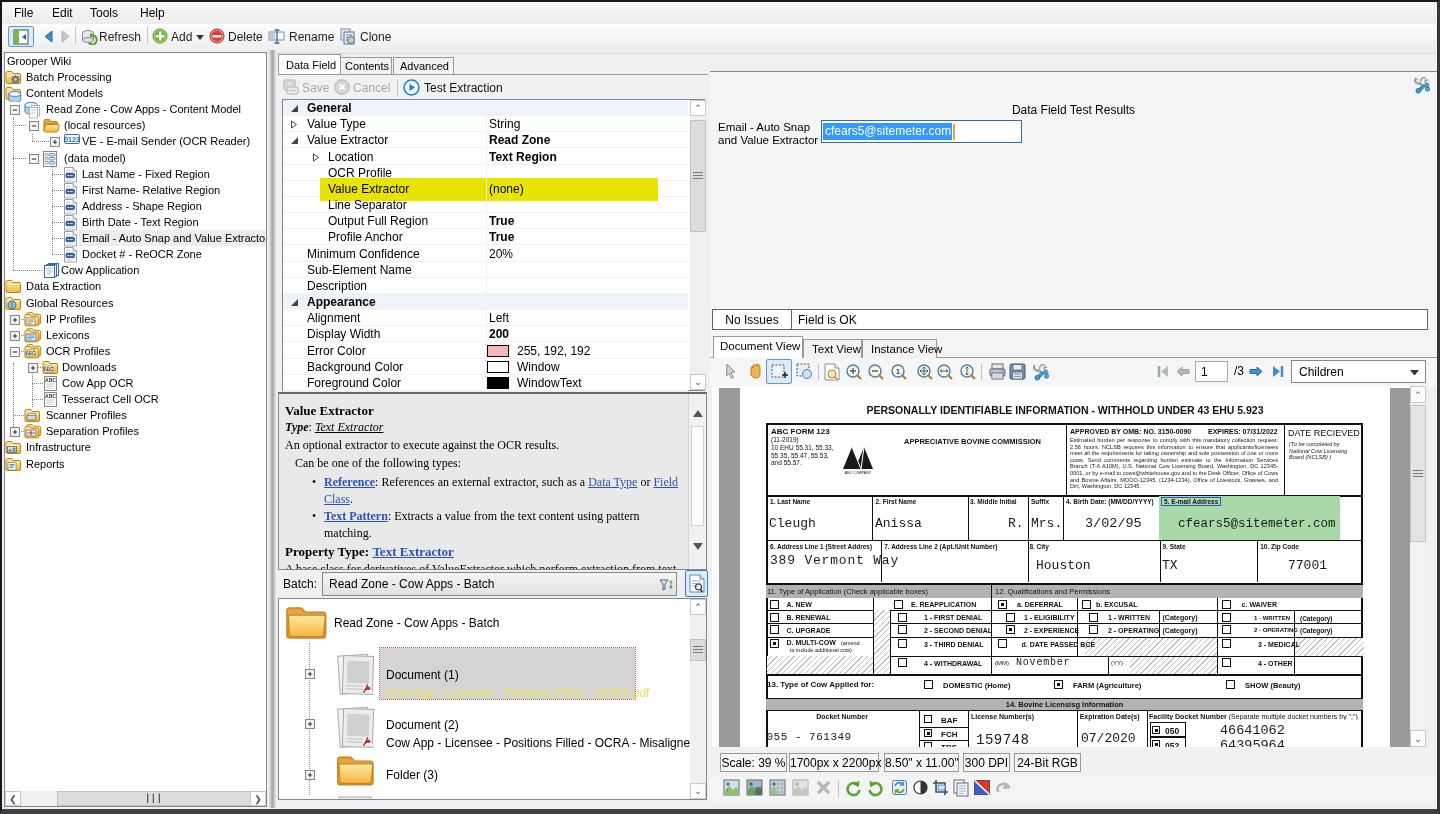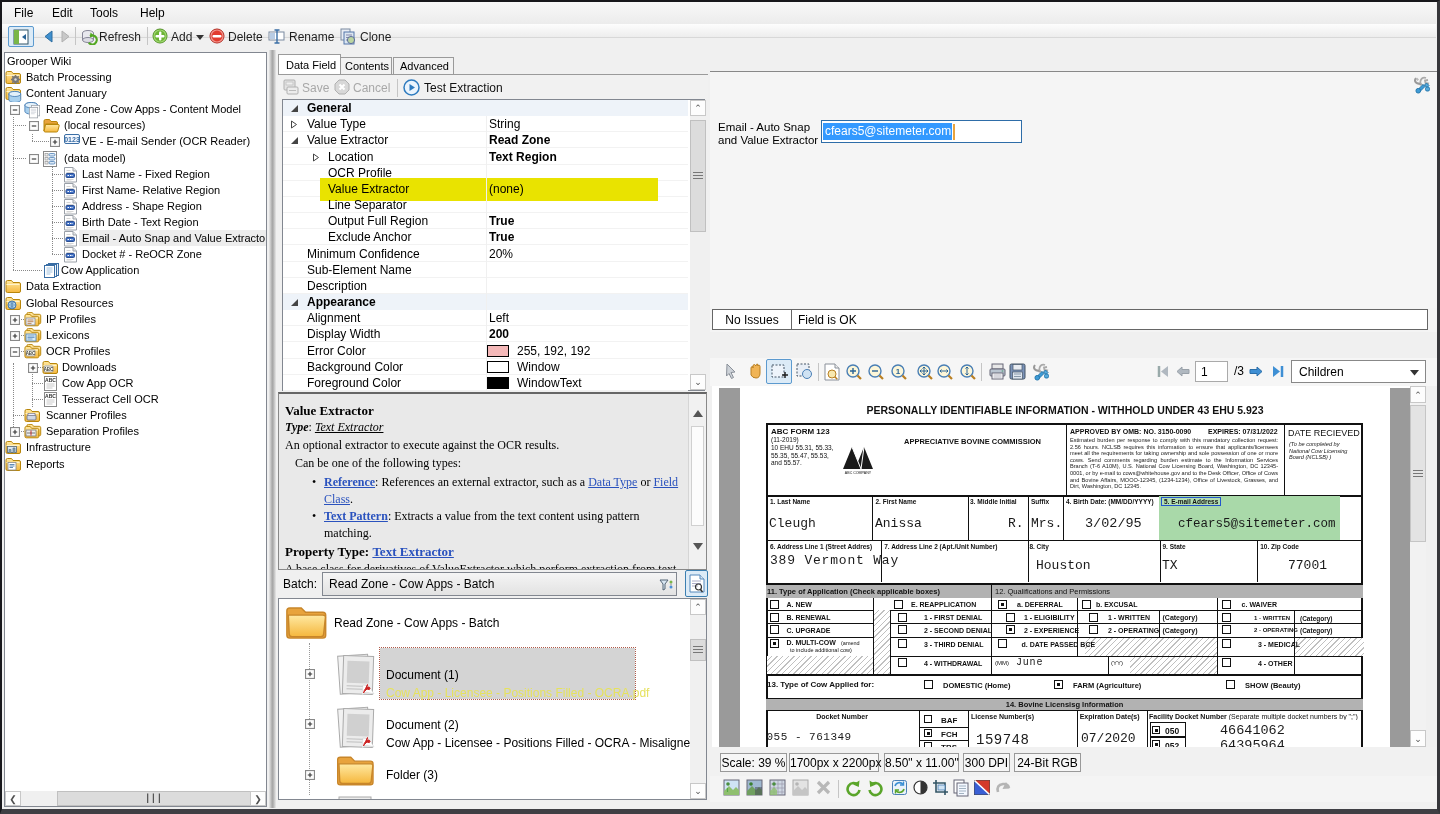--- a/index.html
+++ b/index.html
@@ -3,21 +3,21 @@
 <meta charset="utf-8">
 <style>
 * { margin:0; padding:0; box-sizing:border-box; }
 html,body { width:1440px; height:814px; overflow:hidden; }
 body { font-family:"Liberation Sans", sans-serif; font-size:11px; background:#f0f0f0; position:relative; }
 #frame { position:absolute; left:0; top:0; width:1440px; height:814px; border:2px solid #18181c; border-bottom:5px solid #3f3f44; border-right:3px solid #36363a; background:#f0f0f0; }
 .abs { position:absolute; }
 
 #menubar { position:absolute; left:2px; top:2px; width:1434px; height:22px; background:linear-gradient(#f8f8f8,#ececec); }
 #menubar span { position:absolute; top:4px; font-size:12px; color:#000; }
-#toolbar { position:absolute; left:2px; top:24px; width:1434px; height:14px; background:linear-gradient(#fdfdfd,#ededed); border-bottom:1px solid #d8d8d8; }
+#toolbar { position:absolute; left:2px; top:24px; width:1434px; height:30px; background:linear-gradient(#fdfdfd,#ededed); border-bottom:1px solid #d8d8d8; }
 .tbtxt { position:absolute; top:6px; font-size:12px; color:#1e1e1e; }
 .tsep { position:absolute; top:3px; width:1px; height:18px; background:#c5c5c5; }
 
 #leftpanel { position:absolute; left:4px; top:52px; width:263px; height:755px; background:#fff; border:1px solid #828790; overflow:hidden; }
 #vsplit1 { position:absolute; left:269px; top:50px; width:7px; height:758px; background:linear-gradient(90deg,#e8e8e8,#a8a8a8 45%,#a8a8a8 55%,#e8e8e8); }
 #midpanel { position:absolute; left:278px; top:50px; width:430px; height:758px; }
 #rightpanel { position:absolute; left:710px; top:50px; width:727px; height:758px; }
 
 .trow { position:absolute; height:16px; line-height:16px; white-space:nowrap; font-size:11px; color:#000; }
 a.blue { color:#2a52bE; text-decoration:underline; font-weight:bold;margin-top:10px; }
@@ -182,21 +182,21 @@
           <use href="#gear"></use>
         </g>
       </svg>
 <div class="trow" style="left:21px;top:16px">Batch Processing</div>
 <svg style="position:absolute;left:0px;top:33px" width="17" height="16" viewBox="0 0 17 16">
         <use href="#fold"></use>
         <g transform="translate(3,5) scale(0.85)">
           <use href="#cyl"></use>
         </g>
       </svg>
-<div class="trow" style="left:21px;top:32px">Content January</div>
+<div class="trow" style="left:21px;top:32px">Content Models</div>
 <svg style="position:absolute;left:4.5px;top:51.5px" width="10" height="10" viewBox="0 0 9 9">
         <rect x="0.5" y="0.5" width="8" height="8" fill="#fdfdfd" stroke="#888"></rect>
         <path d="M2.5 4.5 h4" stroke="#333"></path>
       </svg>
 <svg style="position:absolute;left:19px;top:49px" width="18" height="17" viewBox="0 0 18 17">
         <g transform="translate(0,0) scale(0.9)">
           <use href="#cyl"></use>
         </g>
         <g transform="translate(7,3) scale(0.75)">
           <use href="#page1"></use>
@@ -435,21 +435,21 @@
 <div style="position:absolute;left:0;top:81px;width:405px;height:16px;border-bottom:1px solid #f2f2f2"></div>
 <div style="position:absolute;left:37px;top:78px;width:338px;height:23px;background:#e9e300"></div>
 <div style="position:absolute;left:45px;top:82px;font-size:12px;white-space:nowrap">Value Extractor</div>
 <div style="position:absolute;left:206px;top:82px;font-size:12px;white-space:nowrap">(none)</div>
 <div style="position:absolute;left:0;top:97px;width:405px;height:16px;border-bottom:1px solid #f2f2f2"></div>
 <div style="position:absolute;left:45px;top:98px;font-size:12px;white-space:nowrap">Line Separator</div>
 <div style="position:absolute;left:0;top:113px;width:405px;height:16px;border-bottom:1px solid #f2f2f2"></div>
 <div style="position:absolute;left:45px;top:114px;font-size:12px;white-space:nowrap">Output Full Region</div>
 <div style="position:absolute;left:206px;top:114px;font-size:12px;white-space:nowrap"><b>True</b></div>
 <div style="position:absolute;left:0;top:129px;width:405px;height:16px;border-bottom:1px solid #f2f2f2"></div>
-<div style="position:absolute;left:45px;top:130px;font-size:12px;white-space:nowrap">Exclude Anchor</div>
+<div style="position:absolute;left:45px;top:130px;font-size:12px;white-space:nowrap">Profile Anchor</div>
 <div style="position:absolute;left:206px;top:130px;font-size:12px;white-space:nowrap"><b>True</b></div>
 <div style="position:absolute;left:0;top:146px;width:405px;height:16px;border-bottom:1px solid #f2f2f2"></div>
 <div style="position:absolute;left:24px;top:147px;font-size:12px;white-space:nowrap">Minimum Confidence</div>
 <div style="position:absolute;left:206px;top:147px;font-size:12px;white-space:nowrap">20%</div>
 <div style="position:absolute;left:0;top:162px;width:405px;height:16px;border-bottom:1px solid #f2f2f2"></div>
 <div style="position:absolute;left:24px;top:163px;font-size:12px;white-space:nowrap">Sub-Element Name</div>
 <div style="position:absolute;left:0;top:178px;width:405px;height:16px;border-bottom:1px solid #f2f2f2"></div>
 <div style="position:absolute;left:24px;top:179px;font-size:12px;white-space:nowrap">Description</div>
 <div style="position:absolute;left:0;top:194px;width:405px;height:16px;background:#eef3f9"></div>
 <svg style="position:absolute;left:7px;top:198px" width="9" height="9" viewBox="0 0 9 9">
@@ -602,28 +602,39 @@
 <div style="position:absolute;left:0;top:22px;width:727px;height:238px;background:#f5f5f5"></div>
 <svg style="position:absolute;left:703px;top:26px" width="18" height="18" viewBox="0 0 18 18">
 <path d="M3 2 q-2 2.5 0 4.5 q1.5 1.5 3.5 1 l1.5 1.5" fill="none" stroke="#999" stroke-width="2"></path>
 <path d="M4 1.5 l2 2 -1.5 1.5 -2-2 Z" fill="#bbb"></path>
 <path d="M13 2 a4 4 0 1 0 2 5.5 l-2.5-.5 -.5-2.5 3-.5" fill="none" stroke="#aaa" stroke-width="1.8"></path>
 <path d="M5 13.5 l5-5 2 2 -5 5 Z" fill="#3e9bd6" stroke="#2679ae"></path>
 <path d="M11.5 9 l2-2 2.5 2.5 -2 2 Z" fill="#55aadd" stroke="#2679ae"></path>
 <rect x="3" y="12.5" width="4.5" height="4.5" rx="2" fill="#3e9bd6" stroke="#2679ae"></rect>
 <rect x="12.5" y="11" width="4" height="4" rx="1.5" fill="#55aadd" stroke="#2679ae"></rect>
 </svg>
+<div style="position:absolute;left:0;top:53px;width:727px;text-align:center;font-size:12px">Data Field Test Results</div>
 <div style="position:absolute;left:8px;top:71px;font-size:11.5px;line-height:13px">Email - Auto Snap<br>and Value Extractor</div>
 <div style="position:absolute;left:111px;top:70px;width:201px;height:23px;background:#fff;border:1px solid #2e6da8">
 <div style="position:absolute;left:1px;top:2px;background:#3399ff;color:#fff;font-size:12px;padding:1px 1px 2px 2px">cfears5@sitemeter.com</div>
 <div style="position:absolute;left:131px;top:3px;width:2px;height:16px;background:#e8a33d"></div>
 </div>
 <div style="position:absolute;left:0;top:258px;width:727px;height:24px;background:#f4f4f4">
 <div style="position:absolute;left:2px;top:1px;width:80px;height:21px;background:#fff;border:1px solid #666;text-align:center;line-height:20px;font-size:12px">No Issues</div>
 <div style="position:absolute;left:82px;top:1px;width:636px;height:21px;background:#fff;border:1px solid #666;border-left:none;line-height:20px;font-size:12px"><span style="margin-left:6px">Field is OK</span></div>
+</div>
+<div style="position:absolute;left:0;top:282px;width:727px;height:26px;background:#f4f4f4">
+<div style="position:absolute;left:93px;top:7px;width:59px;height:19px;background:#f2f2f2;border:1px solid #9a9a9a;border-bottom:none"></div>
+<div style="position:absolute;left:152px;top:7px;width:75px;height:19px;background:#f2f2f2;border:1px solid #9a9a9a;border-bottom:none"></div>
+<div style="position:absolute;left:3px;top:4px;width:90px;height:22px;background:#fff;border:1px solid #9a9a9a;border-bottom:none;z-index:2"></div>
+<div style="position:absolute;left:10px;top:8px;font-size:11.5px;z-index:3">Document View</div>
+<div style="position:absolute;left:102px;top:11px;font-size:11.5px">Text View</div>
+<div style="position:absolute;left:161px;top:11px;font-size:11.5px">Instance View</div>
+<div style="position:absolute;left:0;top:25px;width:3px;height:1px;background:#9a9a9a"></div>
+<div style="position:absolute;left:227px;top:25px;width:500px;height:1px;background:#9a9a9a"></div>
 </div>
 <div style="position:absolute;left:0;top:308px;width:727px;height:28px;background:#f6f6f6">
 <svg style="position:absolute;left:13px;top:5px" width="15" height="17" viewBox="0 0 15 17">
         <path d="M4 1 L12 9 L8 9.5 L10.5 14.5 L8.5 15.5 L6 10.5 L3.5 13 Z" fill="#cdd2d8" stroke="#8a9099"></path>
       </svg>
 <svg style="position:absolute;left:38px;top:5px" width="15" height="17" viewBox="0 0 15 17">
         <path d="M3 8 V5 q0-1.5 1.5-1.5 L5 5 V3 q0-1.5 1.5-1.5 L8 3 V2.5 q0-1.5 1.5-1.5 L10 3 l.5-1 q1.5 0 1.5 1.5 V10 q0 5-4 5 q-3.5 0-5-3 Z" fill="#f0b456" stroke="#b97f22"></path>
       </svg>
 <div style="position:absolute;left:56px;top:1px;width:26px;height:25px;border:1px solid #5c9acf;background:#dcebf7;border-radius:2px">
 <svg style="position:absolute;left:4px;top:4px" width="17" height="17" viewBox="0 0 17 17">
@@ -771,21 +782,21 @@
 <div style="position:absolute;left:144.2px;top:155px;font-size:6.5px;font-weight:bold;white-space:nowrap;color:#111;">7.  Address Line 2 (Apt./Unit Number)</div>
 <div style="position:absolute;left:289.4px;top:155px;font-size:6.5px;font-weight:bold;white-space:nowrap;color:#111;">8.  City</div>
 <div style="position:absolute;left:422.5px;top:155px;font-size:6.5px;font-weight:bold;white-space:nowrap;color:#111;">9.  State</div>
 <div style="position:absolute;left:520.2px;top:155px;font-size:6.5px;font-weight:bold;white-space:nowrap;color:#111;">10.  Zip Code</div>
 <div class="mono" style="position:absolute;left:30px;top:165px;font-size:13px;white-space:nowrap;color:#1a1a1a;letter-spacing:0.8px">389 Vermont Way</div>
 <div class="mono" style="position:absolute;left:296px;top:170px;font-size:13px;white-space:nowrap;color:#1a1a1a;">Houston</div>
 <div class="mono" style="position:absolute;left:422px;top:170px;font-size:13px;white-space:nowrap;color:#1a1a1a;">TX</div>
 <div class="mono" style="position:absolute;left:548px;top:170px;font-size:13px;white-space:nowrap;color:#1a1a1a;">77001</div>
 <div style="position:absolute;left:25.6px;top:196.5px;width:597.9px;height:13px;background:#b2b2b2"></div>
 <div style="position:absolute;left:251.3px;top:196.5px;width:1px;height:13.0px;background:#111"></div>
-<div style="position:absolute;left:27px;top:199px;font-size:7.5px;font-weight:bold;white-space:nowrap;color:#111;">11.  Type of Application (Check applicable boxes)</div>
+<div style="position:absolute;left:27px;top:199px;font-size:7.5px;font-weight:normal;white-space:nowrap;color:#111;">11.  Type of Application (Check applicable boxes)</div>
 <div style="position:absolute;left:255px;top:199px;font-size:7.5px;font-weight:normal;white-space:nowrap;color:#111;">12. Qualifications and Permissions</div>
 <div style="position:absolute;left:25.6px;top:222px;width:597.9px;height:1px;background:#111"></div>
 <div style="position:absolute;left:25.6px;top:234.5px;width:597.9px;height:1px;background:#111"></div>
 <div style="position:absolute;left:25.6px;top:248.5px;width:597.9px;height:1px;background:#111"></div>
 <div style="position:absolute;left:25.6px;top:267.5px;width:597.9px;height:1px;background:#111"></div>
 <div style="position:absolute;left:25.6px;top:286px;width:597.9px;height:1px;background:#111"></div>
 <div style="position:absolute;left:132.6px;top:209.5px;width:1px;height:76.5px;background:#111"></div>
 <div style="position:absolute;left:150px;top:222px;width:1px;height:64px;background:#111"></div>
 <div style="position:absolute;left:251.3px;top:209.5px;width:1px;height:76.5px;background:#111"></div>
 <div style="position:absolute;left:337.4px;top:209.5px;width:1px;height:58.0px;background:#111"></div>
@@ -844,21 +855,21 @@
 <div style="position:absolute;left:50px;top:258.5px;font-size:5.5px;font-weight:normal;white-space:nowrap;color:#111;">to include additional cow)</div>
 <div style="position:absolute;left:158px;top:251px;width:9px;height:9px;border:1px solid #111;background:#fff"></div>
 <div style="position:absolute;left:184px;top:252.5px;font-size:7px;font-weight:bold;white-space:nowrap;color:#111;">3 - THIRD DENIAL</div>
 <div style="position:absolute;left:258px;top:251px;width:9px;height:9px;border:1px solid #111;background:#fff"></div>
 <div style="position:absolute;left:281.5px;top:252.5px;font-size:7px;font-weight:bold;white-space:nowrap;color:#111;">d.  DATE PASSED BCE</div>
 <div style="position:absolute;left:481.6px;top:251px;width:9px;height:9px;border:1px solid #111;background:#fff"></div>
 <div style="position:absolute;left:518px;top:252.5px;font-size:7px;font-weight:bold;white-space:nowrap;color:#111;">3 - MEDICAL</div>
 <div style="position:absolute;left:158px;top:270px;width:9px;height:9px;border:1px solid #111;background:#fff"></div>
 <div style="position:absolute;left:184px;top:271.5px;font-size:7px;font-weight:bold;white-space:nowrap;color:#111;">4 - WITHDRAWAL</div>
 <div style="position:absolute;left:255px;top:271.5px;font-size:6px;font-weight:normal;white-space:nowrap;color:#111;">(MM)</div>
-<div class="mono" style="position:absolute;left:276px;top:269px;font-size:10px;white-space:nowrap;color:#1a1a1a;letter-spacing:0.8px">June</div>
+<div class="mono" style="position:absolute;left:276px;top:269px;font-size:10px;white-space:nowrap;color:#1a1a1a;letter-spacing:0.8px">November</div>
 <div style="position:absolute;left:371px;top:271.5px;font-size:6px;font-weight:normal;white-space:nowrap;color:#111;">(YY)</div>
 <div style="position:absolute;left:481.6px;top:270px;width:9px;height:9px;border:1px solid #111;background:#fff"></div>
 <div style="position:absolute;left:518px;top:271.5px;font-size:7px;font-weight:bold;white-space:nowrap;color:#111;">4 - OTHER</div>
 <div style="position:absolute;left:25.6px;top:286px;width:597.9px;height:2px;background:#111"></div>
 <div style="position:absolute;left:27px;top:292px;font-size:8px;font-weight:bold;white-space:nowrap;color:#111;">13.  Type of Cow Applied for:</div>
 <div style="position:absolute;left:184px;top:291.5px;width:9px;height:9px;border:1px solid #111;background:#fff"></div>
 <div style="position:absolute;left:203px;top:292.5px;font-size:7.5px;font-weight:bold;white-space:nowrap;color:#111;">DOMESTIC (Home)</div>
 <div style="position:absolute;left:314px;top:291.5px;width:9px;height:9px;border:1px solid #111;background:#fff">
           <div style="position:absolute;left:2px;top:2px;width:3px;height:3px;background:#111"></div>
         </div>

